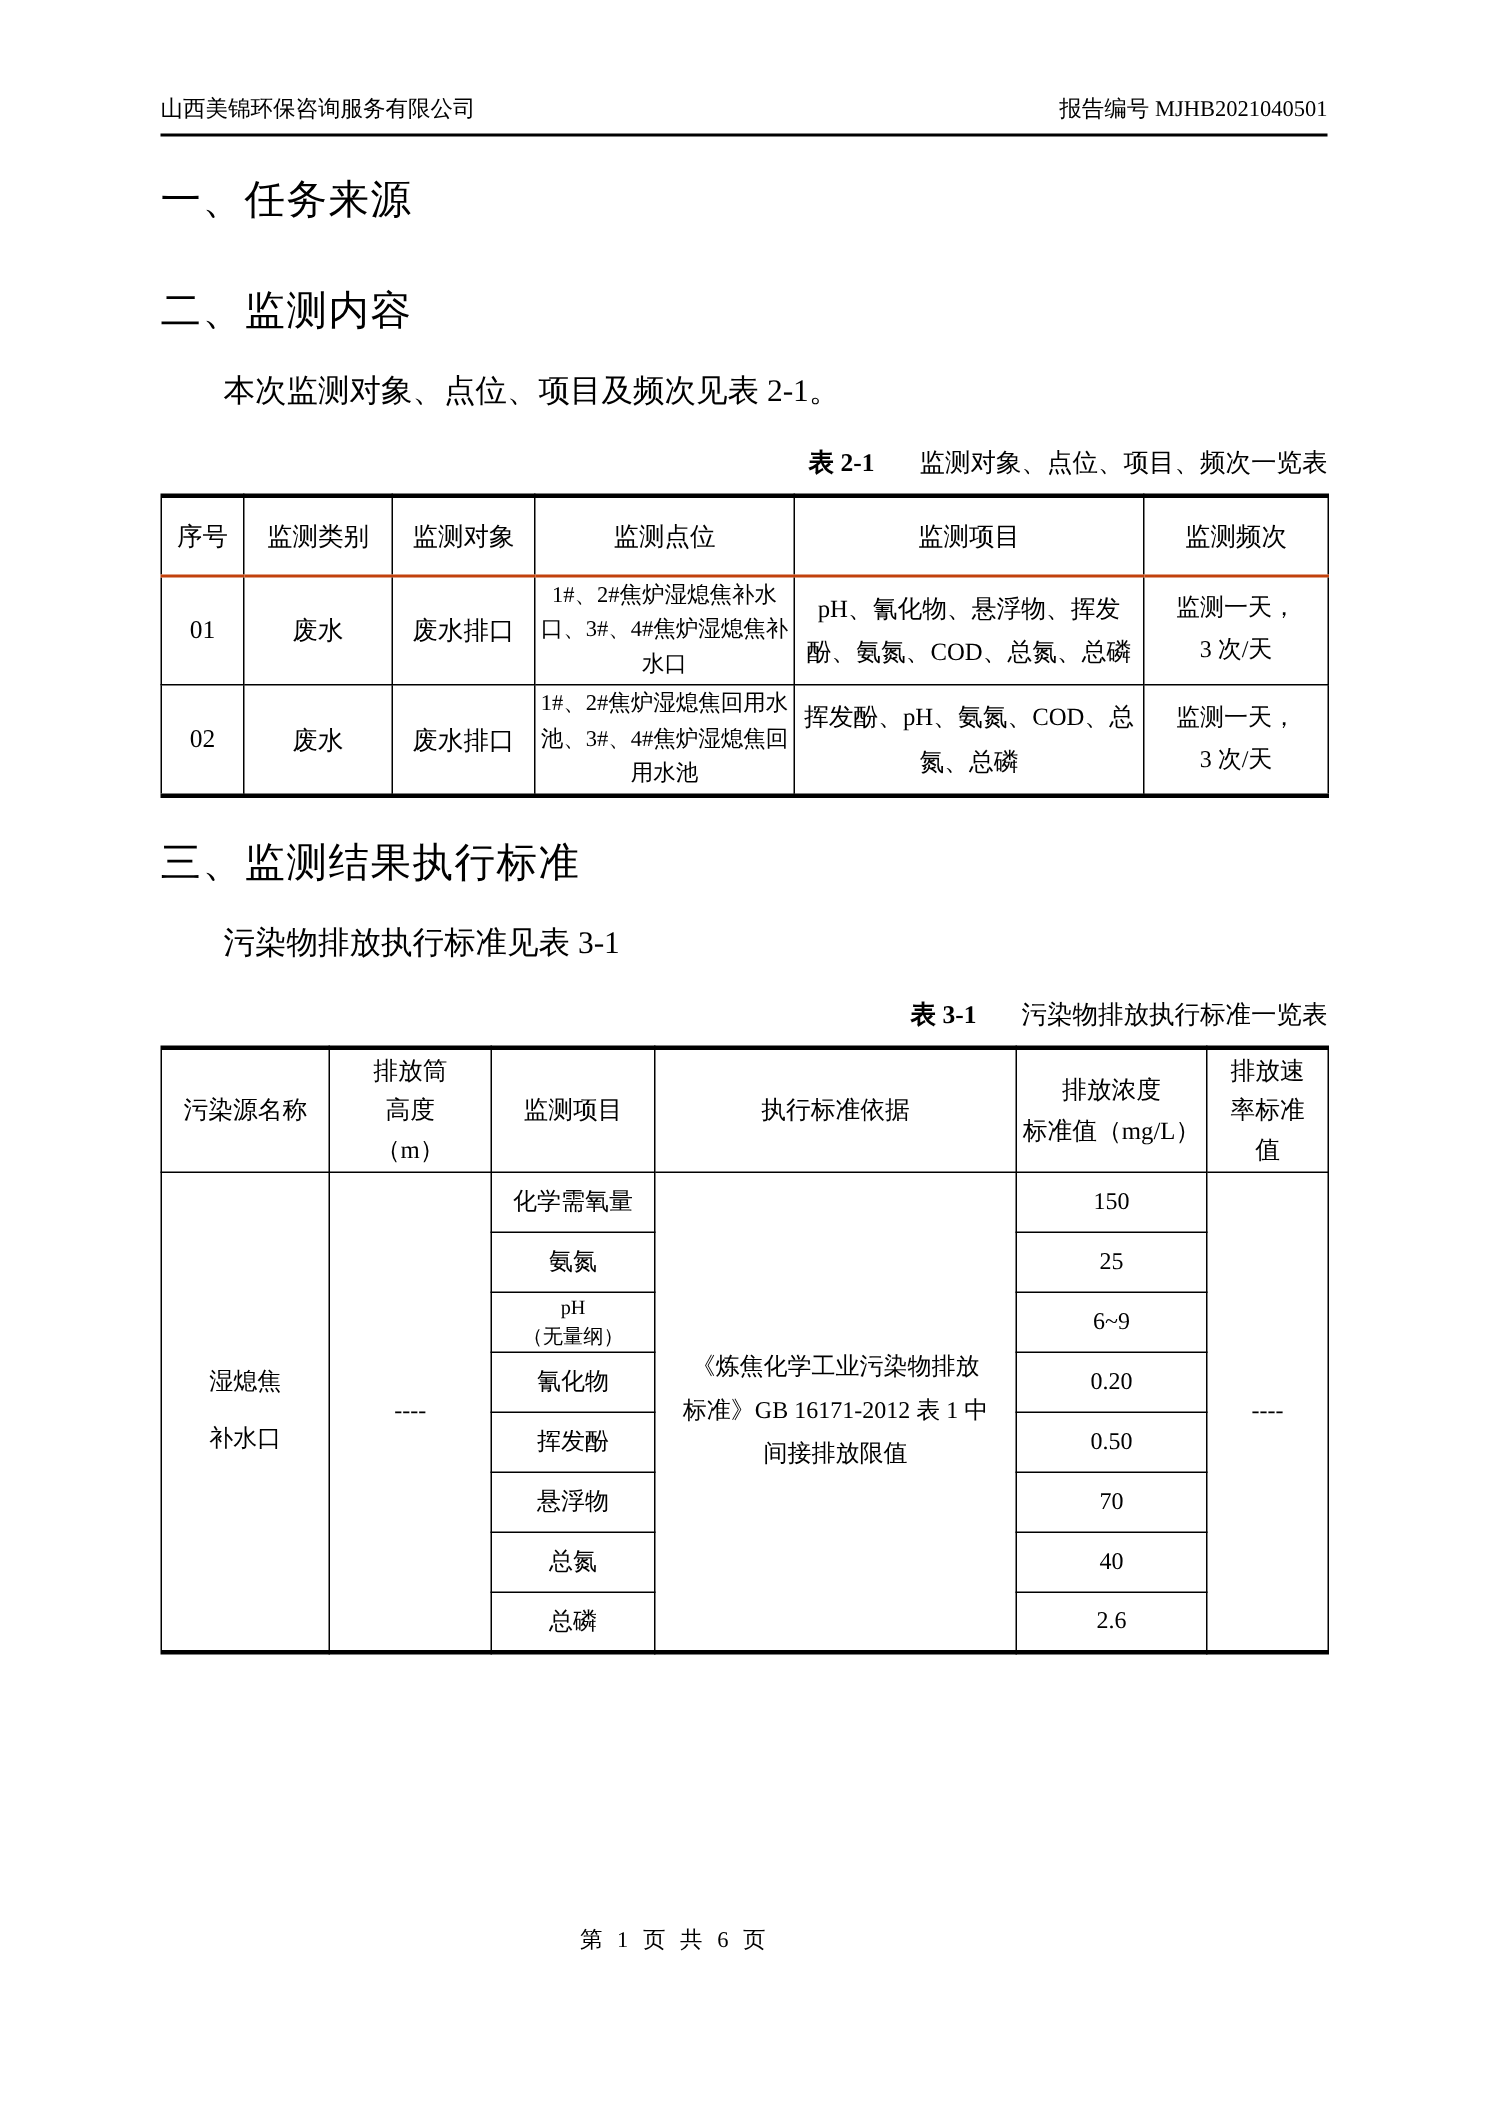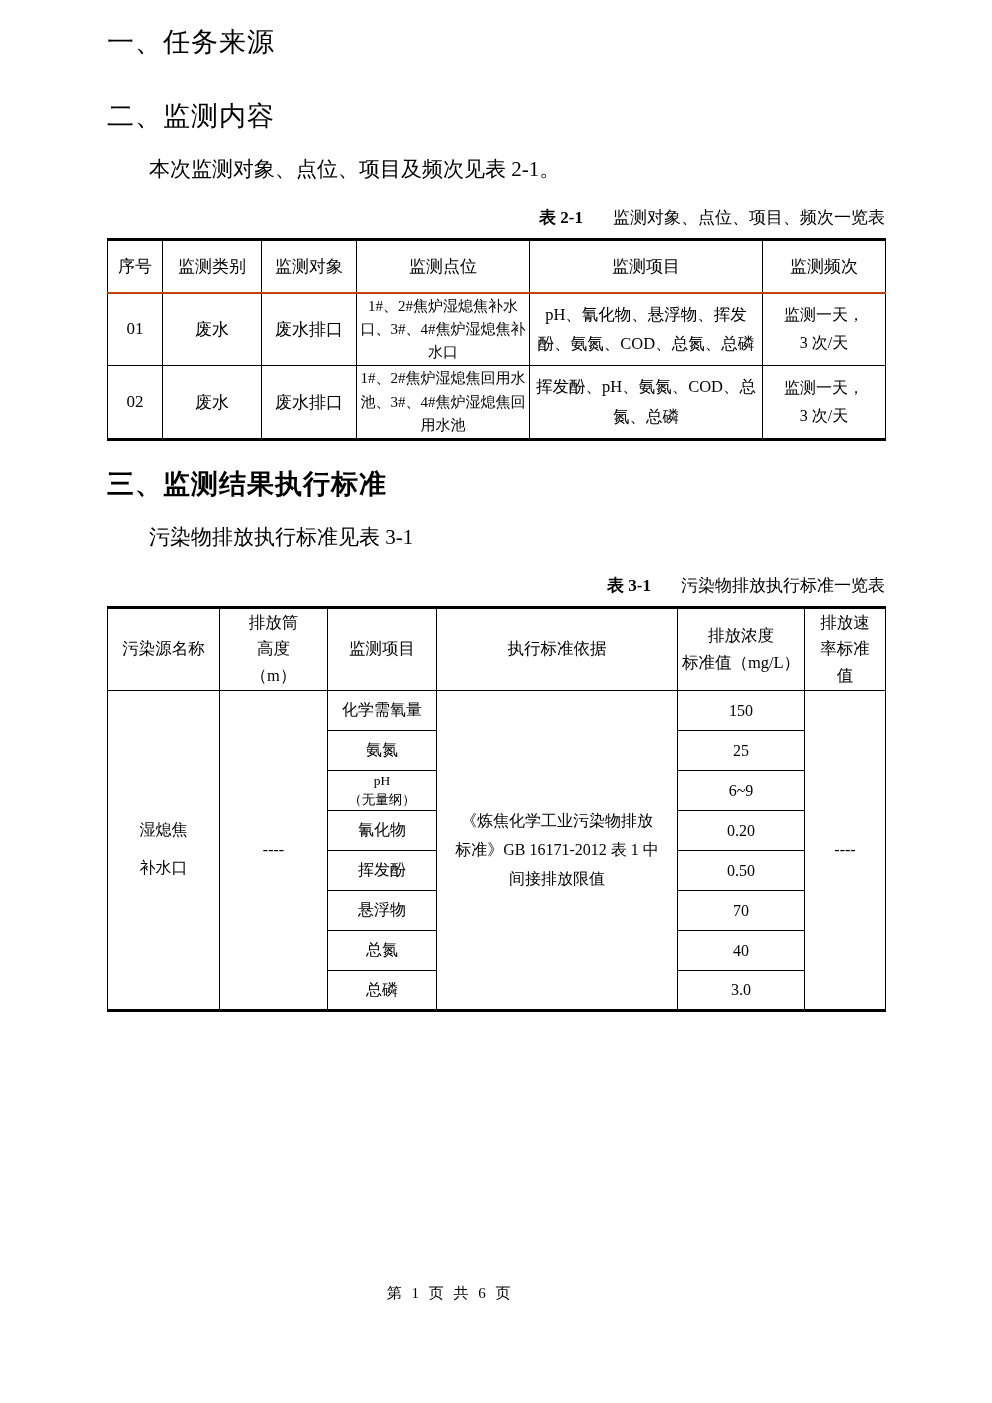--- a/index.html
+++ b/index.html
@@ -26,21 +26,21 @@
     font-size: 15px;
     line-height: 1.2;
   }
   .section-title {
     font-size: 27px;
     font-weight: 400;
     letter-spacing: 1px;
   }
   .mt-s1 { margin-top: 24px; }
   .mt-s2 { margin-top: 38px; }
-  .mt-s3 { margin-top: 25px; font-weight: bold; }
+  .mt-s3 { margin-top: 25px; }
   .para {
     font-size: 21px;
     line-height: 45px;
     text-indent: 2em;
     text-align: justify;
     margin-top: 13px;
   }
   .table-caption {
     text-align: right;
     font-size: 17px;
@@ -85,20 +85,24 @@
     text-align: center;
     font-size: 15px;
     letter-spacing: 3px;
   }
 </style>
 </head>
 <body>
 
 <div class="page">
 
+  <div class="doc-header">
+    <span>山西美锦环保咨询服务有限公司</span>
+    <span>报告编号 MJHB2021040501</span>
+  </div>
 
   <div class="section-title mt-s1">一、任务来源</div>
 
   <div class="section-title mt-s2">二、监测内容</div>
   <p class="para">本次监测对象、点位、项目及频次见表 2-1。</p>
 
   <div class="table-caption">
     <span class="cap-label">表 2-1</span><span>监测对象、点位、项目、频次一览表</span>
   </div>
 
@@ -202,20 +206,20 @@
     <tr>
       <td>悬浮物</td>
       <td>70</td>
     </tr>
     <tr>
       <td>总氮</td>
       <td>40</td>
     </tr>
     <tr>
       <td>总磷</td>
-      <td>3.0</td>
+      <td>2.6</td>
     </tr>
   </tbody>
     </table>
 
   <div class="page-footer">第 1 页 共 6 页</div>
 
 </div>
 
 </body></html>

